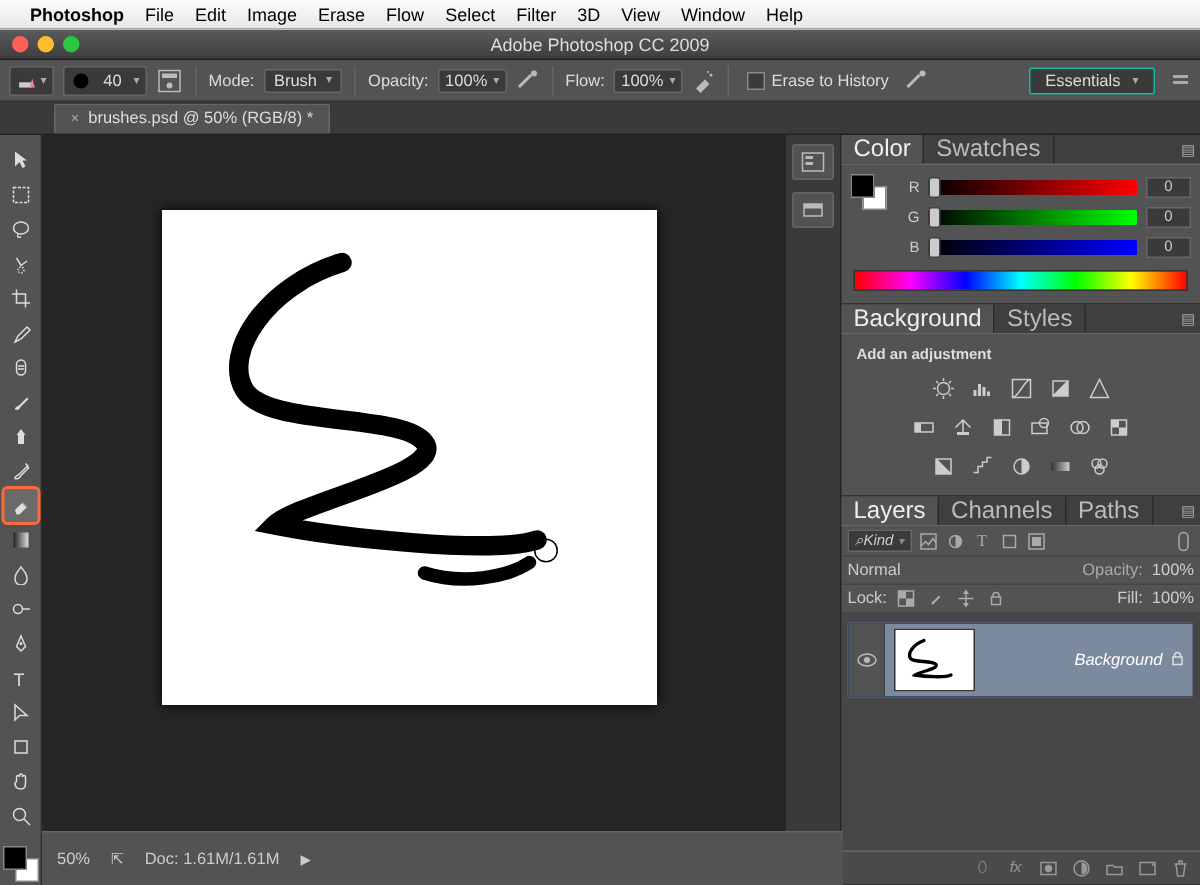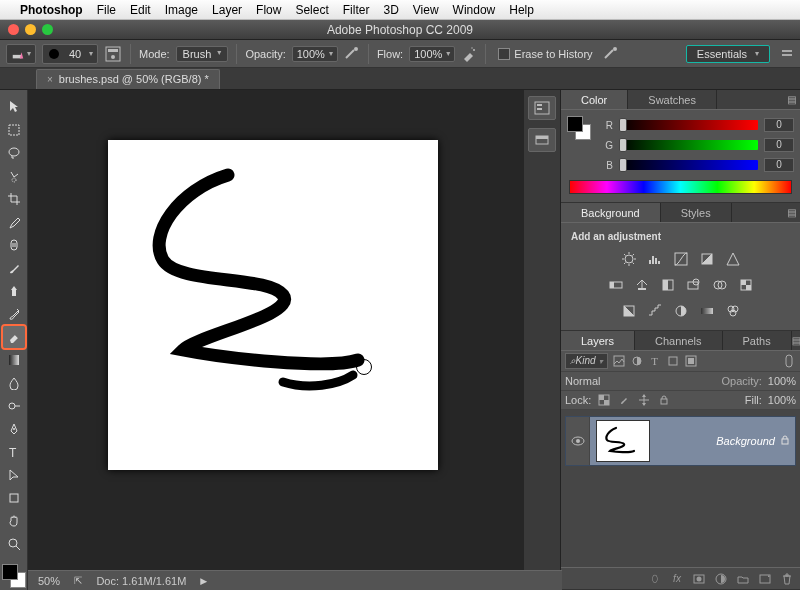--- a/index.html
+++ b/index.html
@@ -45,33 +45,33 @@
   .tool-strip .tool { width:22px; height:22px; margin-bottom:1px; display:flex; align-items:center; justify-content:center; color:#ddd; position:relative; border-radius:2px;}
   .tool-strip .tool svg{display:block;}
   .tool-strip .tool.selected { outline:2px solid #ff6a3d; background:#6a6a6a;}
   .tool-strip .swatch { margin-top:8px; width:24px; height:24px; position:relative;}
   .tool-strip .swatch .fg{position:absolute;top:0;left:0;width:16px;height:16px;background:#000;border:1px solid #888;}
   .tool-strip .swatch .bg{position:absolute;bottom:0;right:0;width:16px;height:16px;background:#fff;border:1px solid #888;}
 
   .canvas-area { flex:1; position:relative; background:#262626;}
   .canvas { position:absolute; left:80px; top:50px; width:330px; height:330px; background:#fff; box-shadow:0 0 8px #000;}
   .brush-cursor { position:absolute; width:16px; height:16px; border:1px solid #000; border-radius:50%; left:335px; top:225px; background:transparent;}
-  .status-bar { position:absolute; left:28px; right:238px; bottom:0; height:20px; background:#535353; border-top:1px solid #666; display:flex; align-items:center; padding:0 10px; gap:14px; color:#ccc; font-size:11px;}
+  .status-bar { position:absolute; left:28px; right:238px; bottom:0; height:36px; background:#535353; border-top:1px solid #666; display:flex; align-items:center; padding:0 10px; gap:14px; color:#ccc; font-size:11px;}
   .status-bar .arrow{font-size:10px;}
 
   
   .rail { width:36px; background:#3a3a3a; display:flex; flex-direction:column; align-items:center; padding-top:6px; gap:8px;}
   .rail .r-btn { width:28px; height:24px; background:#535353; border:1px solid #666; display:flex; align-items:center; justify-content:center; border-radius:2px; color:#ccc;}
   .rail .r-btn svg{display:block;}
 
   
   .panels { width:240px; background:#535353; display:flex; flex-direction:column; border-left:1px solid #222;}
   .panel { border-bottom:1px solid #333;}
   .panel-tabs { display:flex; background:#3f3f3f; height:20px; align-items:stretch; border-bottom:1px solid #666;}
-  .panel-tabs .ptab { padding:0 20px; display:flex; align-items:center; color:#bbb; font-size:11px; border-right:1px solid #2a2a2a;}
+  .panel-tabs .ptab { padding:0 8px; display:flex; align-items:center; color:#bbb; font-size:16px; border-right:1px solid #2a2a2a;}
   .panel-tabs .ptab.active { background:#535353; color:#eee;}
   .panel-tabs .menu { margin-left:auto; width:16px; display:flex; align-items:center; justify-content:center; color:#aaa; font-size:10px;}
   .panel-body { padding:6px; font-size:10px; color:#ccc;}
 
   
   .color-row { display:flex; align-items:center; height:18px; gap:6px; margin-bottom:2px;}
   .color-row .lab { width:12px; text-align:right;}
   .color-track { flex:1; height:10px; position:relative; border-radius:1px;}
   .color-track .knob { position:absolute; left:0; top:-2px; width:8px; height:14px; background:#ccc; border:1px solid #444; border-radius:2px;}
   .color-val { width:30px; height:14px; background:#3a3a3a; border:1px solid #666; text-align:center; line-height:12px;}
@@ -114,21 +114,21 @@
 </style>
 </head>
 <body>
 
 <div class="mac-menu">
   <span class="apple"></span>
   <span class="app-name">Photoshop</span>
   <span>File</span>
   <span>Edit</span>
   <span>Image</span>
-  <span>Layer</span>
+  <span>Erase</span>
   <span>Flow</span>
   <span>Select</span>
   <span>Filter</span>
   <span>3D</span>
   <span>View</span>
   <span>Window</span>
   <span>Help</span>
 </div>
 
 <div class="title-bar">

